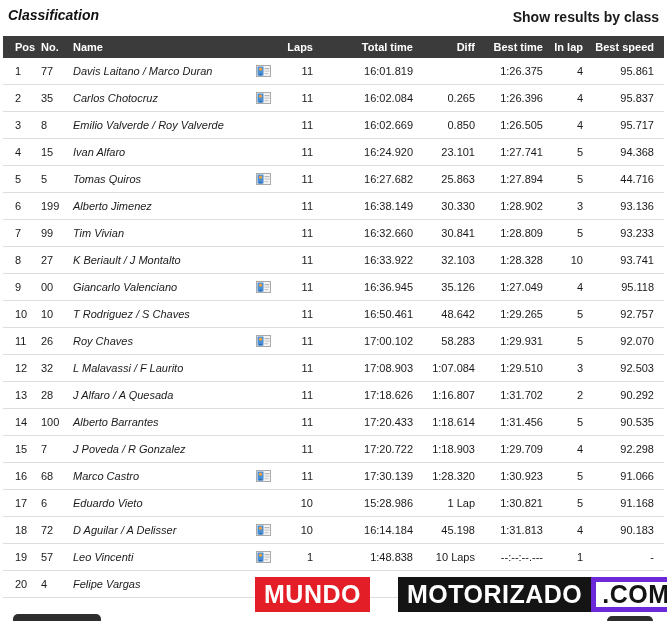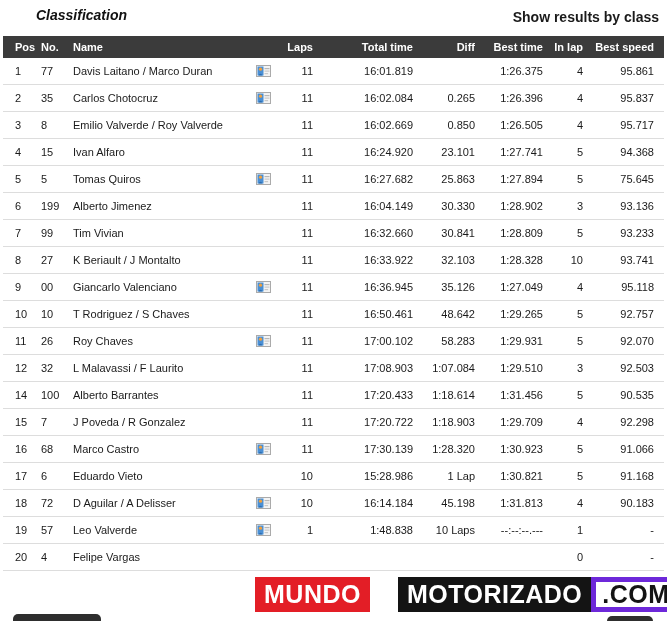--- a/index.html
+++ b/index.html
@@ -3,21 +3,20 @@
 <meta charset="utf-8">
 <style>
   html,body{margin:0;padding:0;}
   body{
     width:667px;height:621px;overflow:hidden;position:relative;
     background:#ffffff;font-family:"Liberation Sans",sans-serif;
   }
   .topbar{
     display:flex;justify-content:space-between;align-items:flex-start;
     padding:7px 8px 0 8px;
-    margin-left:28px;
   }
   .page-title{
     font-style:italic;font-weight:bold;font-size:14px;color:#111;
   }
   .results-link{
     font-weight:bold;font-size:14px;color:#1a1a1a;cursor:pointer;text-decoration:none;
     padding-top:2px;
   }
   table.results{
     border-collapse:collapse;table-layout:fixed;width:661px;margin:11px 3px 0 3px;
@@ -27,21 +26,21 @@
     height:22px;padding:0 4px;white-space:nowrap;
   }
   table.results tbody td{
     font-size:11px;color:#1a1a1a;height:26px;border-bottom:1px solid #dddddd;
     padding:0 4px;white-space:nowrap;overflow:hidden;background:#fff;
   }
   .al{text-align:left;}
   .ar{text-align:right;}
   .pad-first{padding-left:12px !important;}
   .pad-last{padding-right:10px !important;}
-  .name-wrap{display:flex;align-items:center;justify-content:space-between;padding-right:6px;}
+  .name-wrap{display:flex;align-items:center;justify-content:space-between;padding-right:6px;font-style:italic;}
   .card-icon{width:15px;height:12px;display:inline-block;flex:0 0 auto;cursor:pointer;}
   .muted{color:#8a8a8a;}
   
   .logo{
     position:absolute;left:255px;top:577px;height:35px;display:flex;align-items:stretch;
     font-weight:bold;font-size:25px;letter-spacing:0.5px;z-index:5;
   }
   .logo>span{display:flex;align-items:center;}
   .logo-mundo{background:#e31e26;color:#ffffff;padding:0 9px;}
   .logo-motorizado{background:#141414;color:#ffffff;padding:0 9px;margin-left:28px;}
@@ -180,32 +179,32 @@
                 <rect x="8.5" y="5.5" width="5" height="1.2" fill="#c9c9c9"></rect>
                 <rect x="8.5" y="8" width="3.6" height="1.2" fill="#c9c9c9"></rect>
               </svg></span>
           </div>
         </td>
         <td class="ar">11</td>
         <td class="ar">16:27.682</td>
         <td class="ar">25.863</td>
         <td class="ar">1:27.894</td>
         <td class="ar">5</td>
-        <td class="ar pad-last">75.645</td>
+        <td class="ar pad-last">44.716</td>
       </tr>
       <tr>
         <td class="al pad-first">6</td>
         <td class="al">199</td>
         <td class="al">
           <div class="name-wrap">
             <span>Alberto Jimenez</span>
           </div>
         </td>
         <td class="ar">11</td>
-        <td class="ar">16:04.149</td>
+        <td class="ar">16:38.149</td>
         <td class="ar">30.330</td>
         <td class="ar">1:28.902</td>
         <td class="ar">3</td>
         <td class="ar pad-last">93.136</td>
       </tr>
       <tr>
         <td class="al pad-first">7</td>
         <td class="al">99</td>
         <td class="al">
           <div class="name-wrap">
@@ -306,20 +305,35 @@
           </div>
         </td>
         <td class="ar">11</td>
         <td class="ar">17:08.903</td>
         <td class="ar">1:07.084</td>
         <td class="ar">1:29.510</td>
         <td class="ar">3</td>
         <td class="ar pad-last">92.503</td>
       </tr>
       <tr>
+        <td class="al pad-first">13</td>
+        <td class="al">28</td>
+        <td class="al">
+          <div class="name-wrap">
+            <span>J Alfaro / A Quesada</span>
+          </div>
+        </td>
+        <td class="ar">11</td>
+        <td class="ar">17:18.626</td>
+        <td class="ar">1:16.807</td>
+        <td class="ar">1:31.702</td>
+        <td class="ar">2</td>
+        <td class="ar pad-last">90.292</td>
+      </tr>
+      <tr>
         <td class="al pad-first">14</td>
         <td class="al">100</td>
         <td class="al">
           <div class="name-wrap">
             <span>Alberto Barrantes</span>
           </div>
         </td>
         <td class="ar">11</td>
         <td class="ar">17:20.433</td>
         <td class="ar">1:18.614</td>
@@ -403,21 +417,21 @@
         <td class="ar">45.198</td>
         <td class="ar">1:31.813</td>
         <td class="ar">4</td>
         <td class="ar pad-last">90.183</td>
       </tr>
       <tr>
         <td class="al pad-first">19</td>
         <td class="al">57</td>
         <td class="al">
           <div class="name-wrap">
-            <span>Leo Valverde</span>
+            <span>Leo Vincenti</span>
             <span class="card-icon"><svg width="15" height="12" viewBox="0 0 15 12" xmlns="http://www.w3.org/2000/svg">
                 <rect x="0.5" y="0.5" width="14" height="11" fill="#f4f4f4" stroke="#aaaaaa"></rect>
                 <rect x="1.5" y="1.5" width="6" height="9" fill="#4a8fd4"></rect>
                 <circle cx="4.5" cy="4.2" r="1.6" fill="#f0a03c"></circle>
                 <path d="M2.3 10.5 Q4.5 7.2 6.7 10.5 Z" fill="#2b6cb0"></path>
                 <rect x="8.5" y="3" width="5" height="1.2" fill="#b7b7b7"></rect>
                 <rect x="8.5" y="5.5" width="5" height="1.2" fill="#c9c9c9"></rect>
                 <rect x="8.5" y="8" width="3.6" height="1.2" fill="#c9c9c9"></rect>
               </svg></span>
           </div>

